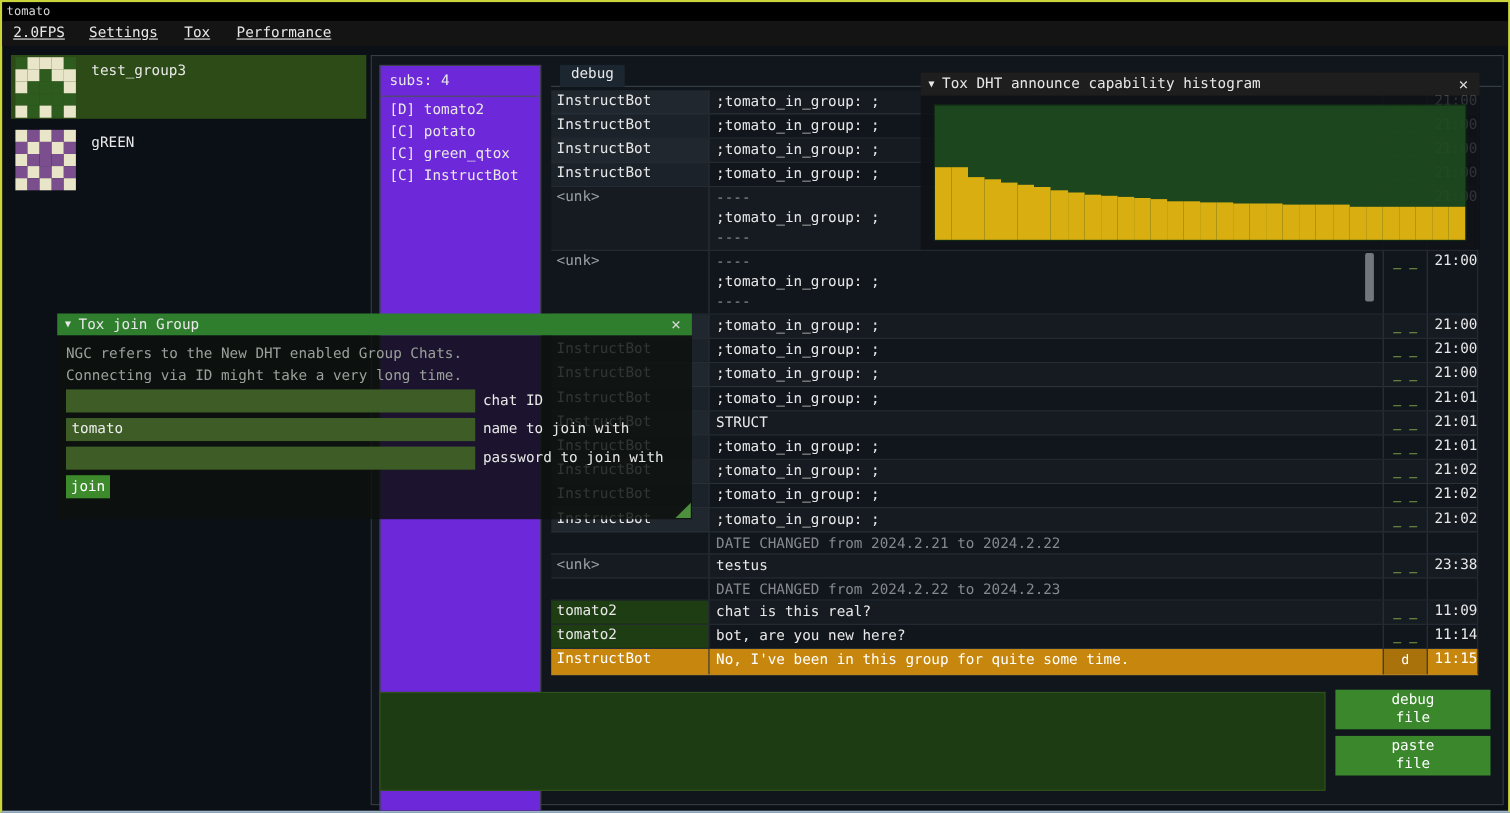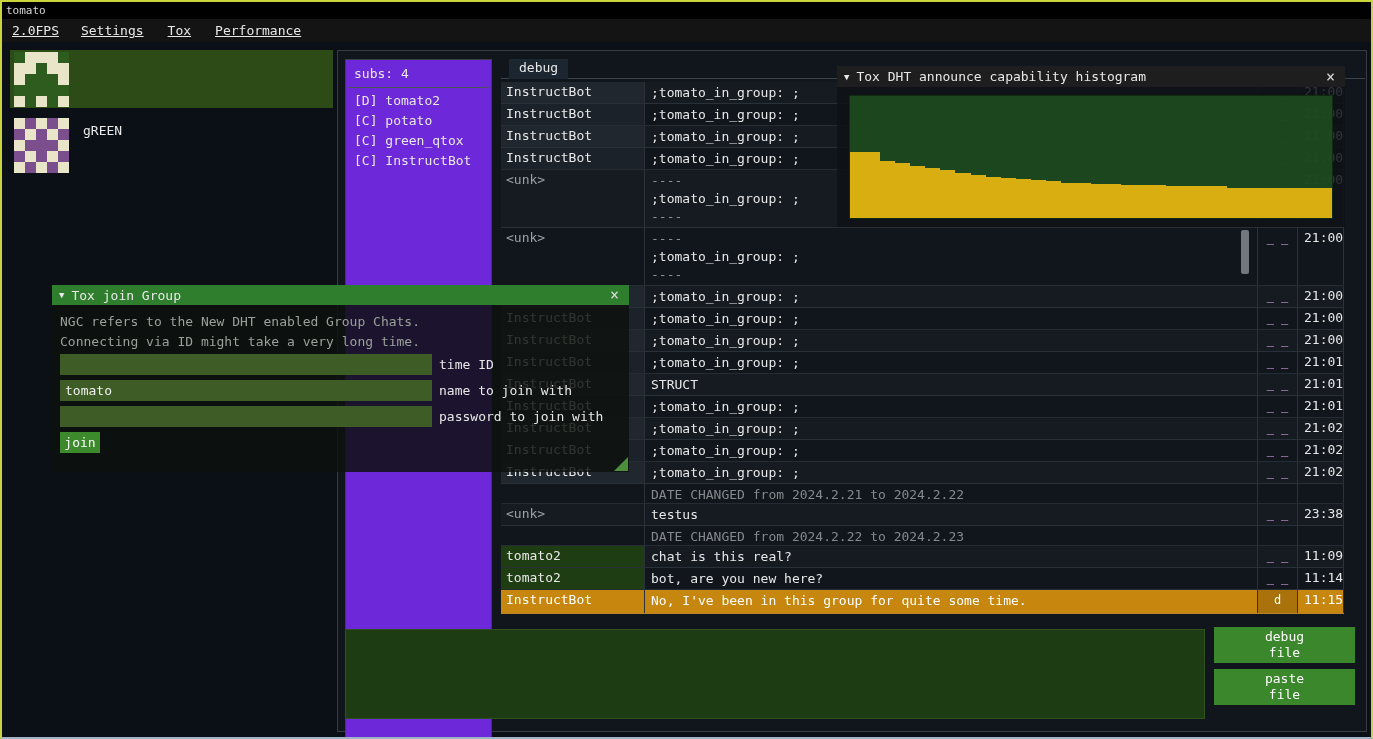--- a/index.html
+++ b/index.html
@@ -37,21 +37,21 @@
   .tab { position:absolute; left:8px; top:0; height:20px; padding:1px 10px; background:#1c2630; }
   .messages { position:absolute; left:0; top:20px; bottom:0; width:843px; display:flex; flex-direction:column; justify-content:flex-end; overflow:hidden; }
   .row { display:flex; border-bottom:1px solid rgba(125,136,148,0.20); flex:none; }
   .msg-row { height:22px; }
   .msg-row.tall { height:58px; }
   .msg-row:nth-child(odd):not(.highlight) { background:rgba(255,255,255,0.022); }
   .msg-row.highlight { height:24px; background:#c7870e; color:#fff; }
   .cell { overflow:hidden; }
   .cell-name { width:143px; padding:2px 4px 0 5px; }
   .cell-msg  { flex:1; padding:2px 6px 0; border-left:1px solid #2b3239; }
-  .cell-flags{ width:41px; border-left:1px solid #2b3239; border-right:1px solid #2b3239; color:#f0abfc; padding-top:3px; text-align:center; font-size:12px; }
+  .cell-flags{ width:41px; border-left:1px solid #2b3239; border-right:1px solid #2b3239; color:#bef264; padding-top:3px; text-align:center; font-size:12px; }
   .cell-time { width:46px; padding:2px 0 0 6px; border-right:1px solid #2b3239; }
   .msg-line { line-height:18px; white-space:nowrap; }
   .dim { color:#8a9096; }
   .n-bot { background:rgba(190,205,220,0.07); }
   .n-unk { color:#9aa0a6; }
   .n-self { background:#1f3d12; }
   .date-row { height:20px; }
   .date-row .cell-msg { color:#85898d; line-height:17px; }
   .highlight .cell-flags { color:#fff; background:rgba(0,0,0,0.15); }
   .highlight .n-bot { background:transparent; }
@@ -129,20 +129,21 @@
           <div style="background: rgb(46, 92, 30);"></div>
           <div style="background: rgb(46, 92, 30);"></div>
           <div style="background: rgb(46, 92, 30);"></div>
           <div style="background: rgb(46, 92, 30);"></div>
           <div style="background: rgb(233, 229, 201);"></div>
           <div style="background: rgb(46, 92, 30);"></div>
           <div style="background: rgb(233, 229, 201);"></div>
           <div style="background: rgb(46, 92, 30);"></div>
           <div style="background: rgb(233, 229, 201);"></div>
         </div>
+      <div class="group-label">test_group3</div>
     </div>
     <div class="group-item">
       <div class="avatar">
           <div style="background: rgb(233, 229, 201);"></div>
           <div style="background: rgb(123, 79, 142);"></div>
           <div style="background: rgb(233, 229, 201);"></div>
           <div style="background: rgb(123, 79, 142);"></div>
           <div style="background: rgb(233, 229, 201);"></div>
           <div style="background: rgb(123, 79, 142);"></div>
           <div style="background: rgb(233, 229, 201);"></div>
@@ -368,21 +369,21 @@
       <span class="dialog-title">Tox join Group</span>
       <span class="close-icon">×</span>
     </div>
     <div class="join-body">
       <div class="info-wrap">
         <div class="info-line">NGC refers to the New DHT enabled Group Chats.</div>
         <div class="info-line">Connecting via ID might take a very long time.</div>
       </div>
       <div class="field-row f1">
         <input class="field-input" value="" style="">
-        <span class="field-label">time ID</span>
+        <span class="field-label">chat ID</span>
       </div>
       <div class="field-row f2">
         <input class="field-input" value="tomato" style="">
         <span class="field-label">name to join with</span>
       </div>
       <div class="field-row f3">
         <input class="field-input" value="" style="">
         <span class="field-label">password to join with</span>
       </div>
       <button class="join-btn">join</button>

